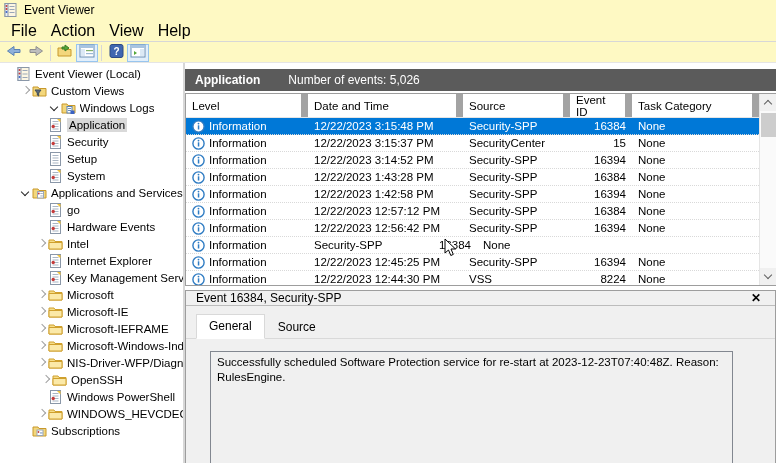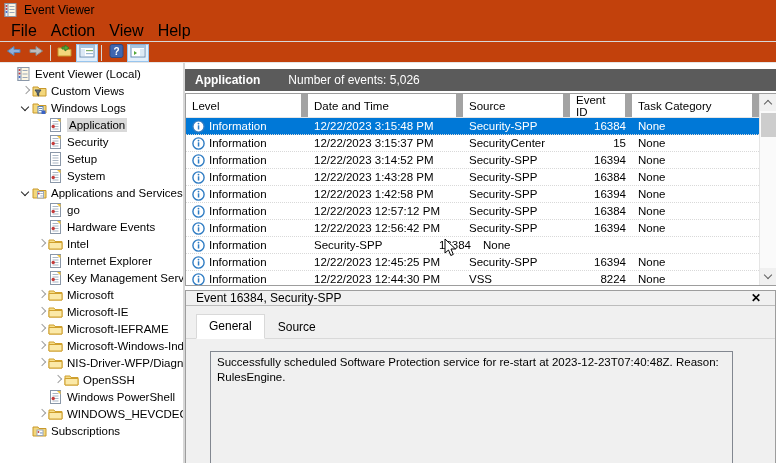--- a/index.html
+++ b/index.html
@@ -1,18 +1,18 @@
 <!DOCTYPE html>
 <html><head>
 <meta charset="utf-8">
 <style>
   * { margin:0; padding:0; box-sizing:border-box; }
   html,body { width:776px; height:463px; overflow:hidden; background:#fff;
     font-family:"Liberation Sans", sans-serif; color:#000; }
-  .window { position:relative; width:776px; height:463px; background:#c2410c; }
+  .window { position:relative; width:776px; height:463px; background:#fef9c3; }
 
   
   .titlebar { height:20px; display:flex; align-items:center; padding:2px 4px; }
   .titlebar .app-icon { width:14px; height:14px; margin-right:6px; }
   .titlebar .title { font-size:12px; }
   .menubar { height:22px; display:flex; align-items:center; padding-left:4px;
     border-bottom:1px solid #d7d7d7; font-size:16px; }
   .menubar .menu-item { padding:3px 7px; cursor:default; }
   .toolbar { height:19px; display:flex; align-items:center; padding-left:3px; margin-top:1px; }
   .tb-btn { width:22px; height:18px; display:flex; align-items:center; justify-content:center; }
@@ -176,21 +176,21 @@
           <span class="tlabel">Event Viewer (Local)</span>
         </div>
         <div class="tree-item" style="padding-left: 20px;">
           <span class="chev right"></span>
           <span class="ticon"><svg width="15" height="14" viewBox="0 0 15 14">
               <path d="M1 3 h5 l1 1.5 H14 V12 H1 Z" fill="#f3d77c" stroke="#c8982a"></path>
               <path d="M3 6 h6 l-2.3 3 v3 l-1.4 -1 v-2 Z" fill="#5a6b7d" stroke="#3e4c5a"></path>
             </svg></span>
           <span class="tlabel">Custom Views</span>
         </div>
-        <div class="tree-item" style="padding-left: 20px;">
+        <div class="tree-item" style="padding-left: 20px; justify-content: center;">
           <span class="chev down"></span>
           <span class="ticon"><svg width="15" height="14" viewBox="0 0 15 14">
               <path d="M1 3 h5 l1 1.5 H14 V12 H1 Z" fill="#f3d77c" stroke="#c8982a"></path>
               <rect x="6" y="5.5" width="5" height="6.5" fill="#fff" stroke="#5b82b4"></rect>
               <rect x="7" y="7" width="3" height="0.9" fill="#5b82b4"></rect>
               <rect x="7" y="9" width="3" height="0.9" fill="#5b82b4"></rect>
               <rect x="9.5" y="9.5" width="4" height="3.5" fill="#3a62c5"></rect>
             </svg></span>
           <span class="tlabel">Windows Logs</span>
         </div>
@@ -348,21 +348,21 @@
           <span class="tlabel">Microsoft-Windows-Inde</span>
         </div>
         <div class="tree-item" style="padding-left: 36px;">
           <span class="chev right"></span>
           <span class="ticon"><svg width="15" height="14" viewBox="0 0 15 14">
               <path d="M1 3 h5 l1 1.5 H14 V12 H1 Z" fill="#f6dd87" stroke="#cfa02e"></path>
               <path d="M1 5.5 H14 V12 H1 Z" fill="#fbe9a8" stroke="#cfa02e"></path>
             </svg></span>
           <span class="tlabel">NIS-Driver-WFP/Diagnos</span>
         </div>
-        <div class="tree-item" style="padding-left: 52px;">
+        <div class="tree-item" style="padding-left: 40px;">
           <span class="chev right"></span>
           <span class="ticon"><svg width="15" height="14" viewBox="0 0 15 14">
               <path d="M1 3 h5 l1 1.5 H14 V12 H1 Z" fill="#f6dd87" stroke="#cfa02e"></path>
               <path d="M1 5.5 H14 V12 H1 Z" fill="#fbe9a8" stroke="#cfa02e"></path>
             </svg></span>
           <span class="tlabel">OpenSSH</span>
         </div>
         <div class="tree-item" style="padding-left: 36px;">
           <span class="chev"></span>
           <span class="ticon"><svg width="15" height="14" viewBox="0 0 15 14">

